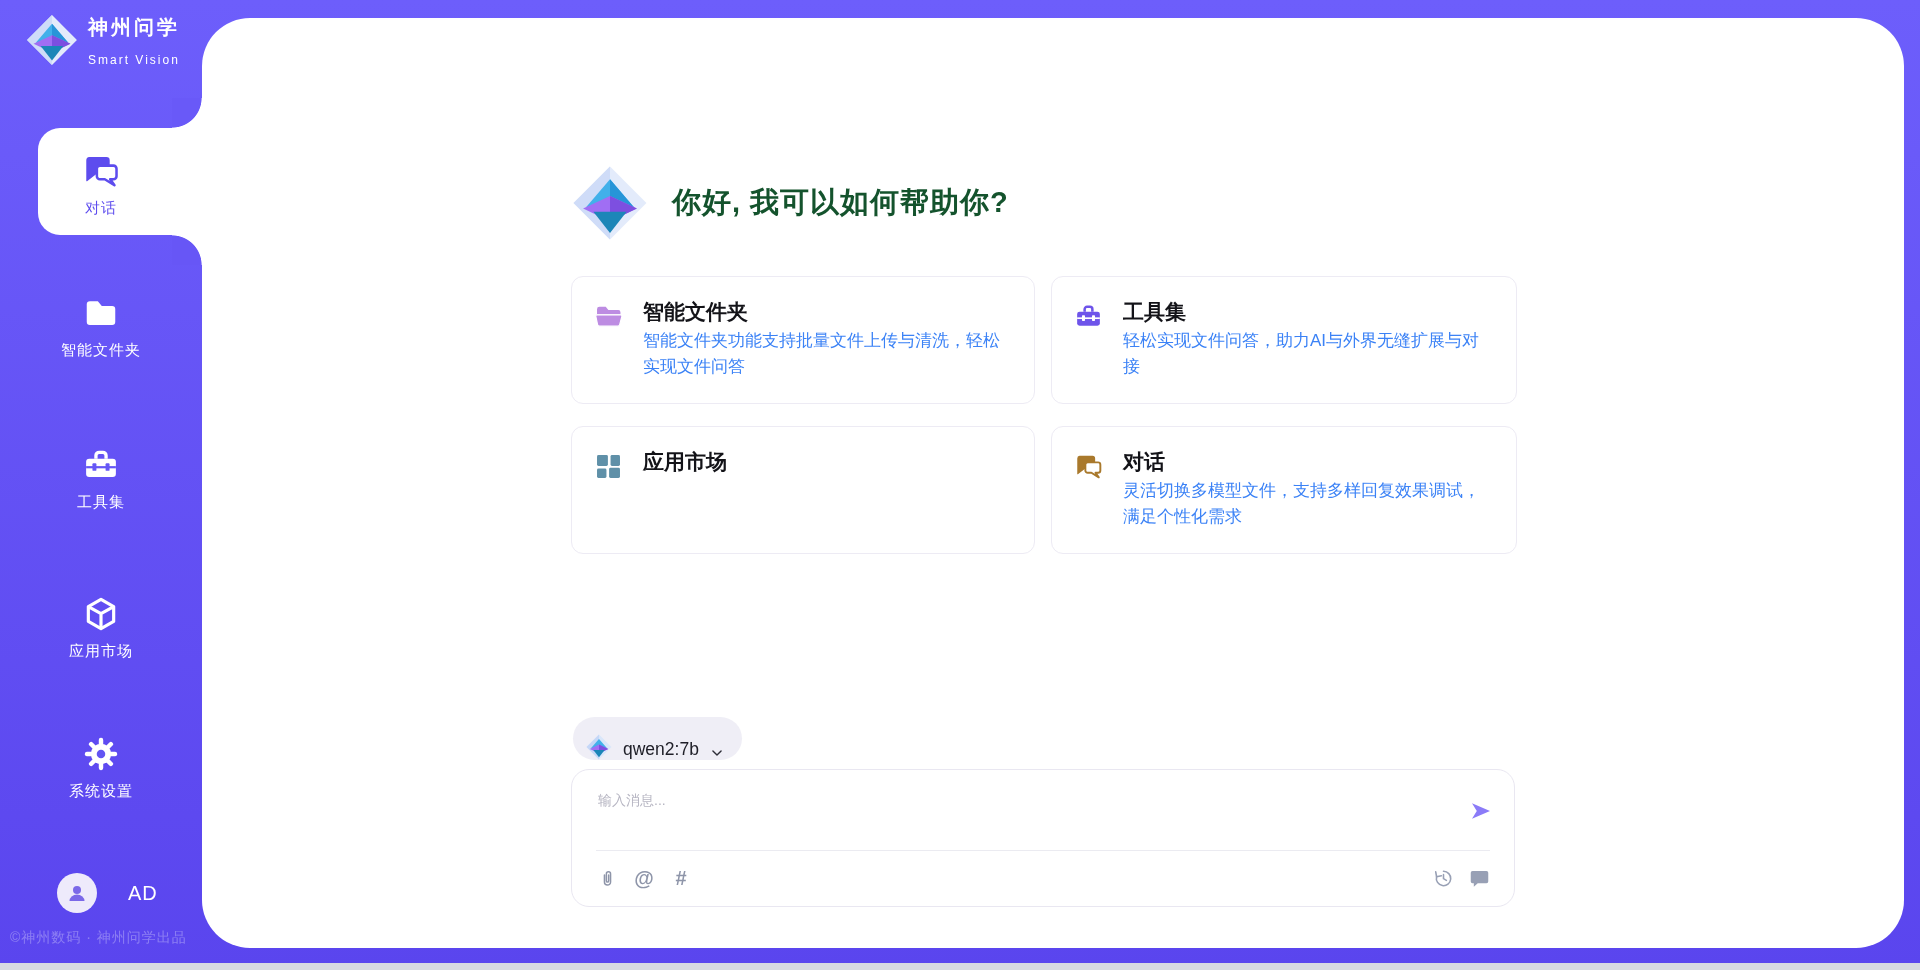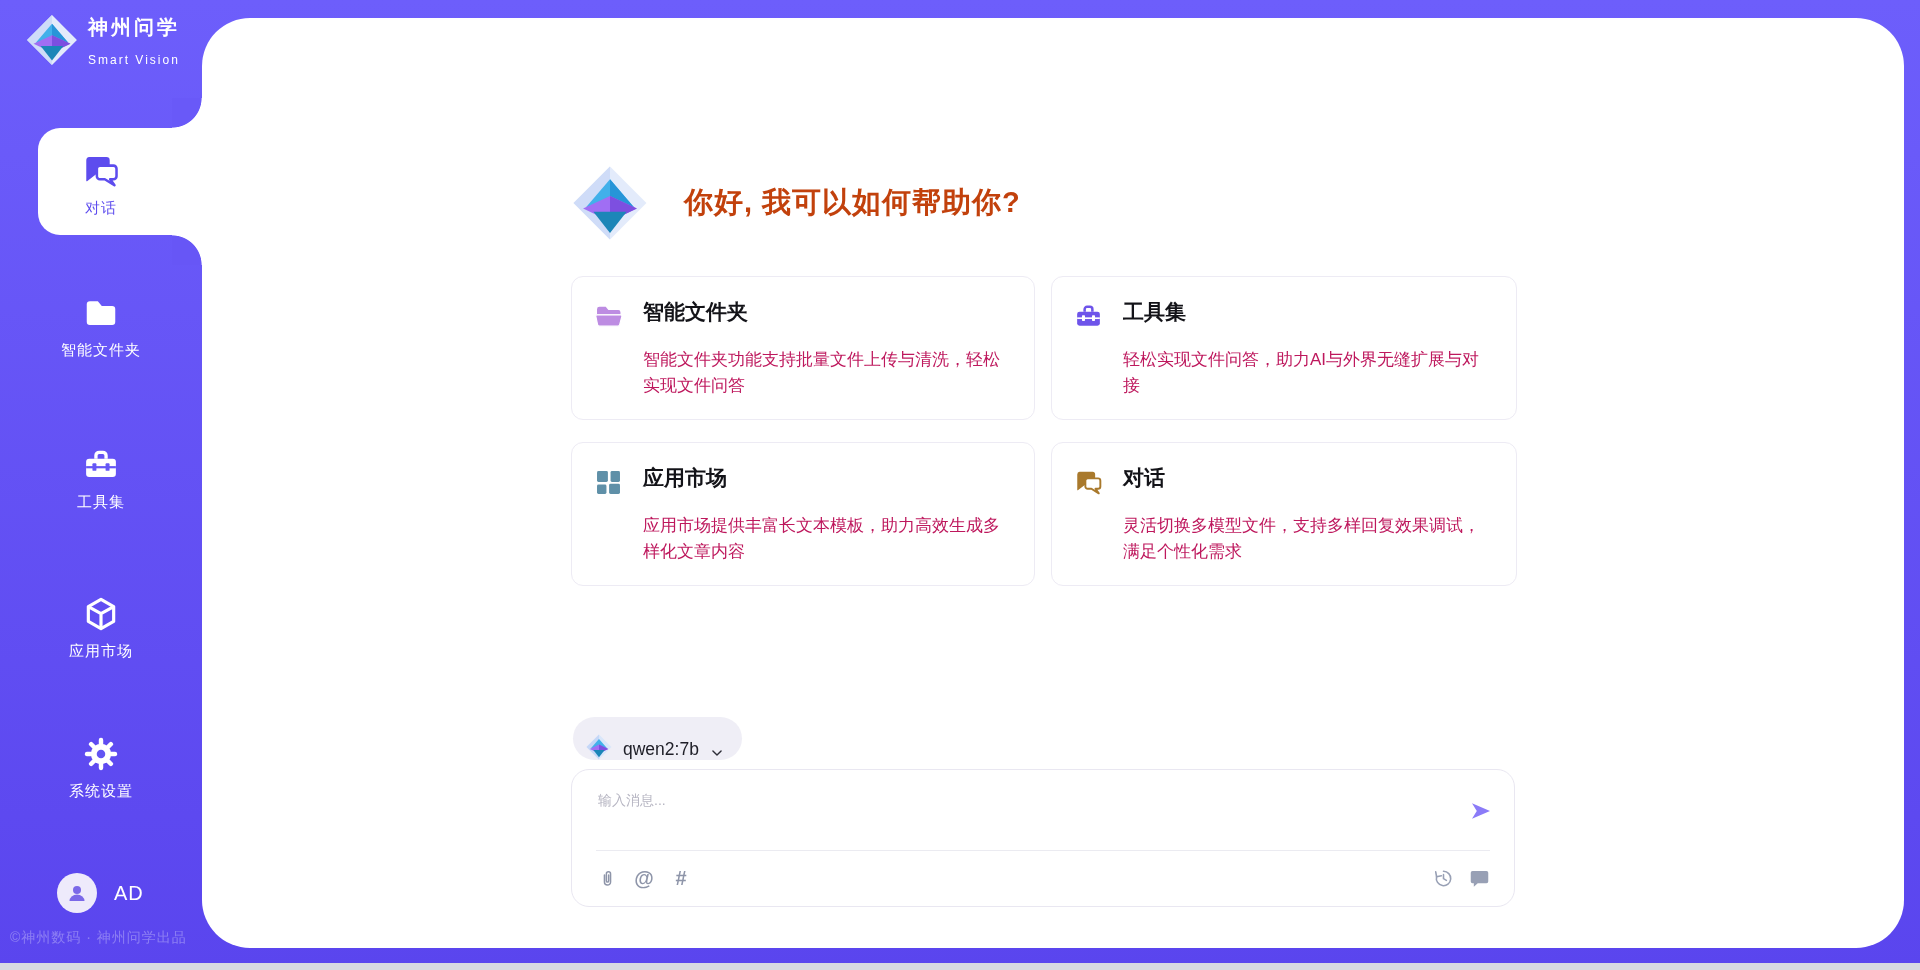--- a/index.html
+++ b/index.html
@@ -19,43 +19,43 @@
   .tab-bg{position:absolute;left:38px;top:128px;width:174px;height:107px;background:#fff;border-radius:22px 0 0 22px}
   .fillet{position:absolute;left:172px;width:30px;height:30px}
   .fillet-top{top:98px;background:radial-gradient(circle 30px at 0 0,#6959f8 29.2px,#ffffff 30px)}
   .fillet-bottom{top:235px;background:radial-gradient(circle 30px at 0 100%,#6756f6 29.2px,#ffffff 30px)}
 
   .nav-item{position:absolute;left:0;width:202px;display:flex;flex-direction:column;align-items:center;gap:9px;color:#fff;cursor:pointer}
   .nav-item svg{width:38px;height:38px;display:block}
   .nav-label{font-size:15px;letter-spacing:1px}
   .nav-item.active{color:#5d4cee}
 
-  .user-row{position:absolute;left:57px;top:873px;display:flex;align-items:center;gap:17px;cursor:pointer}
+  .user-row{position:absolute;left:57px;top:873px;display:flex;align-items:center;gap:31px;cursor:pointer}
   .avatar{width:40px;height:40px;border-radius:50%;background:#eeeafb;display:flex;align-items:center;justify-content:center;color:#7b68e8}
   .avatar svg{width:24px;height:24px}
   .user-name{color:#fff;font-size:20px;letter-spacing:1px}
   .copyright{position:absolute;left:10px;top:929px;color:rgba(255,255,255,0.30);font-size:14px;letter-spacing:1px;white-space:nowrap}
 
   
   .panel{position:absolute;left:202px;top:18px;right:16px;bottom:22px;background:#fff;border-radius:48px}
   .greeting{position:absolute;left:370px;top:147px;display:flex;align-items:center;gap:24px}
   .greeting svg{width:76px;height:76px}
-  .greeting-text{margin:12px;font-size:29px;font-weight:bold;color:#c2410c;letter-spacing:1px}
+  .greeting-text{margin:0;font-size:29px;font-weight:bold;color:#14532d;letter-spacing:1px}
 
   .cards{position:absolute;left:369px;top:258px;display:grid;grid-template-columns:464px 466px;column-gap:16px;row-gap:22px}
   .card{position:relative;box-sizing:border-box;min-height:128px;background:#fff;border:1px solid #edebf4;border-radius:12px;
         padding:23px 26px 20px 71px;cursor:pointer}
   .card-icon{position:absolute;left:22px;top:25px;width:29px;height:29px}
   .card-icon svg{width:29px;height:29px;display:block}
   .ic-folder{color:#bd8ce2}
   .ic-toolbox{color:#6e54ea}
   .ic-apps{color:#5f90a8}
   .ic-chat{color:#a9792c}
   .card-title{font-size:21px;font-weight:bold;color:#131318;line-height:24px}
-  .card-desc{margin-top:23px;font-size:17px;line-height:26px;color:#be185d;max-width:372px}
+  .card-desc{margin-top:4px;font-size:17px;line-height:26px;color:#3b82f6;max-width:372px}
 
   .model-pill{position:absolute;left:371px;top:699px;height:43px;padding:0 18px 0 13px;background:#efeef6;border-radius:22px;
         display:inline-flex;align-items:flex-end;gap:11px;cursor:pointer}
   .model-pill .diamond{width:26px;height:26px}
   .model-name{font-size:17.5px;color:#1e1e27}
   .chevron{width:14px;height:14px}
 
   .composer{position:absolute;left:369px;top:751px;width:944px;height:138px;box-sizing:border-box;
         background:#fff;border:1.5px solid #e9e7f1;border-radius:18px}
   .composer-input{position:absolute;left:24px;top:16px;width:840px;height:56px;border:none;outline:none;resize:none;
@@ -205,21 +205,20 @@
         <svg viewBox="0 0 24 24">
           <g fill="currentColor">
             <rect x="2.5" y="2.5" width="9" height="9" rx="1.2"></rect>
             <rect x="13.7" y="2.5" width="7.8" height="9" rx="1.2"></rect>
             <rect x="2.5" y="13.7" width="7.8" height="7.8" rx="1.2"></rect>
             <rect x="12.5" y="13" width="9" height="8.5" rx="1.2"></rect>
           </g>
         </svg>
       </span>
       <div class="card-title">应用市场</div>
-      <div class="card-desc">应用市场提供丰富长文本模板，助力高效生成多样化文章内容</div>
     </div>
 
     <div class="card">
       <span class="card-icon ic-chat">
         <svg viewBox="0 0 24 24">
           <path d="M4.6 3.2h10.8a2.1 2.1 0 0 1 2.1 2.1v6.6a2.1 2.1 0 0 1-2.1 2.1H8.9l-5.7 4.4a.3.3 0 0 1-.5-.24V5.3a2.1 2.1 0 0 1 1.9-2.1z" fill="currentColor"></path>
           <path d="M11.3 8.6h8.6a1.9 1.9 0 0 1 1.9 1.9v4.8a1.9 1.9 0 0 1-1.9 1.9h-2.1l2.7 3.8-6.1-3.8h-3.1a1.9 1.9 0 0 1-1.9-1.9v-4.8a1.9 1.9 0 0 1 1.9-1.9z" fill="#ffffff" stroke="currentColor" stroke-width="1.6" stroke-linejoin="round"></path>
         </svg>
       </span>
       <div class="card-title">对话</div>

